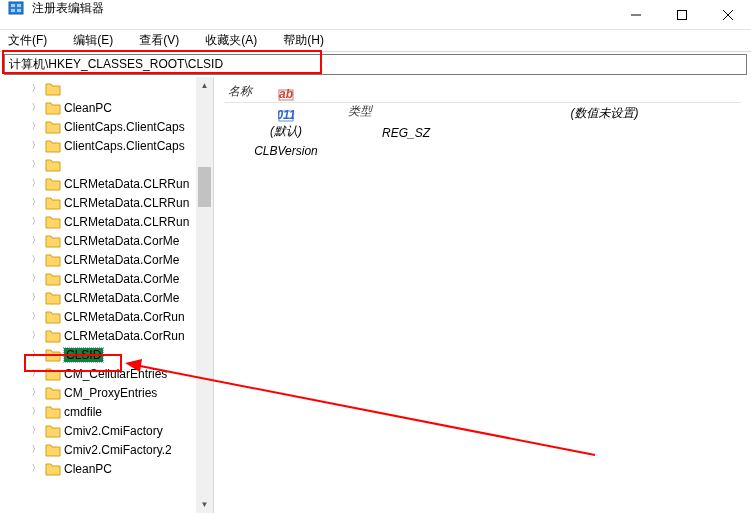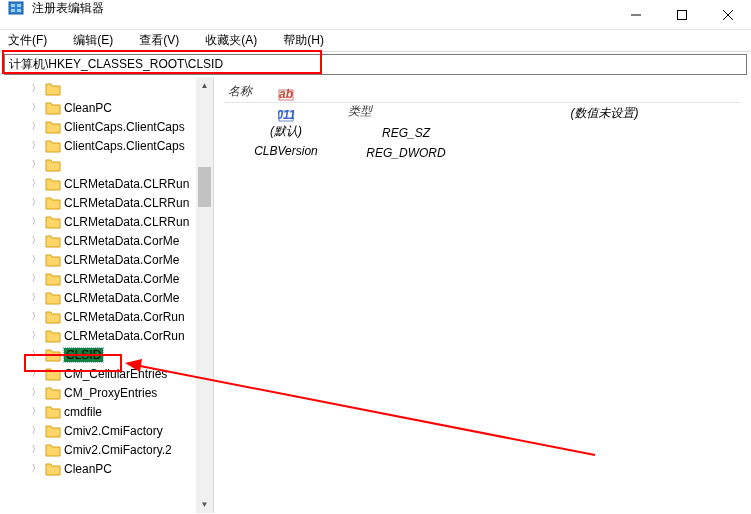--- a/index.html
+++ b/index.html
@@ -312,21 +312,20 @@
         <div class="list-row">
           <div class="col col-name">
             <span class="val-icon">
               <svg viewBox="0 0 16 16">
                 <rect x="1" y="3" width="14" height="10" fill="#fff" stroke="#6a8ac9"></rect>
                 <text x="8" y="11" text-anchor="middle" font-size="7" fill="#36c" font-weight="bold">011</text>
               </svg>
             </span>
             <span>CLBVersion</span>
           </div>
-          <div class="col col-type">REG_DWORD</div>
         </div>
       </div>
   </div>
 </div>
 
 <div class="annot-address" style="left:2px; top:50px; width:320px; height:24px;"></div>
 <div class="annot-address" style="left:24px; top:354px; width:98px; height:18px;"></div>
 <svg class="annot-arrow" style="left:0; top:0; width:751px; height:514px; position:absolute;">
   <line x1="595" y1="455" x2="135" y2="365" stroke="#ff0000" stroke-width="2"></line>
   <polygon points="125,363 142,359 140,372" fill="#ff0000"></polygon>

